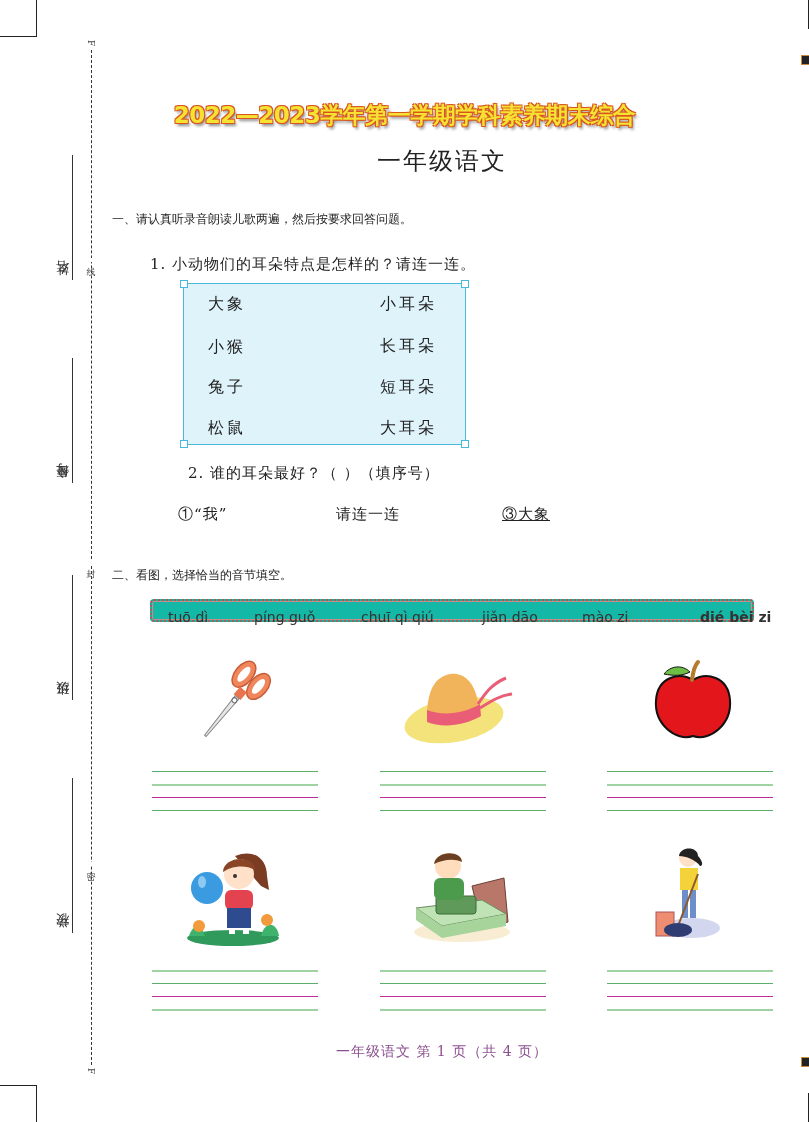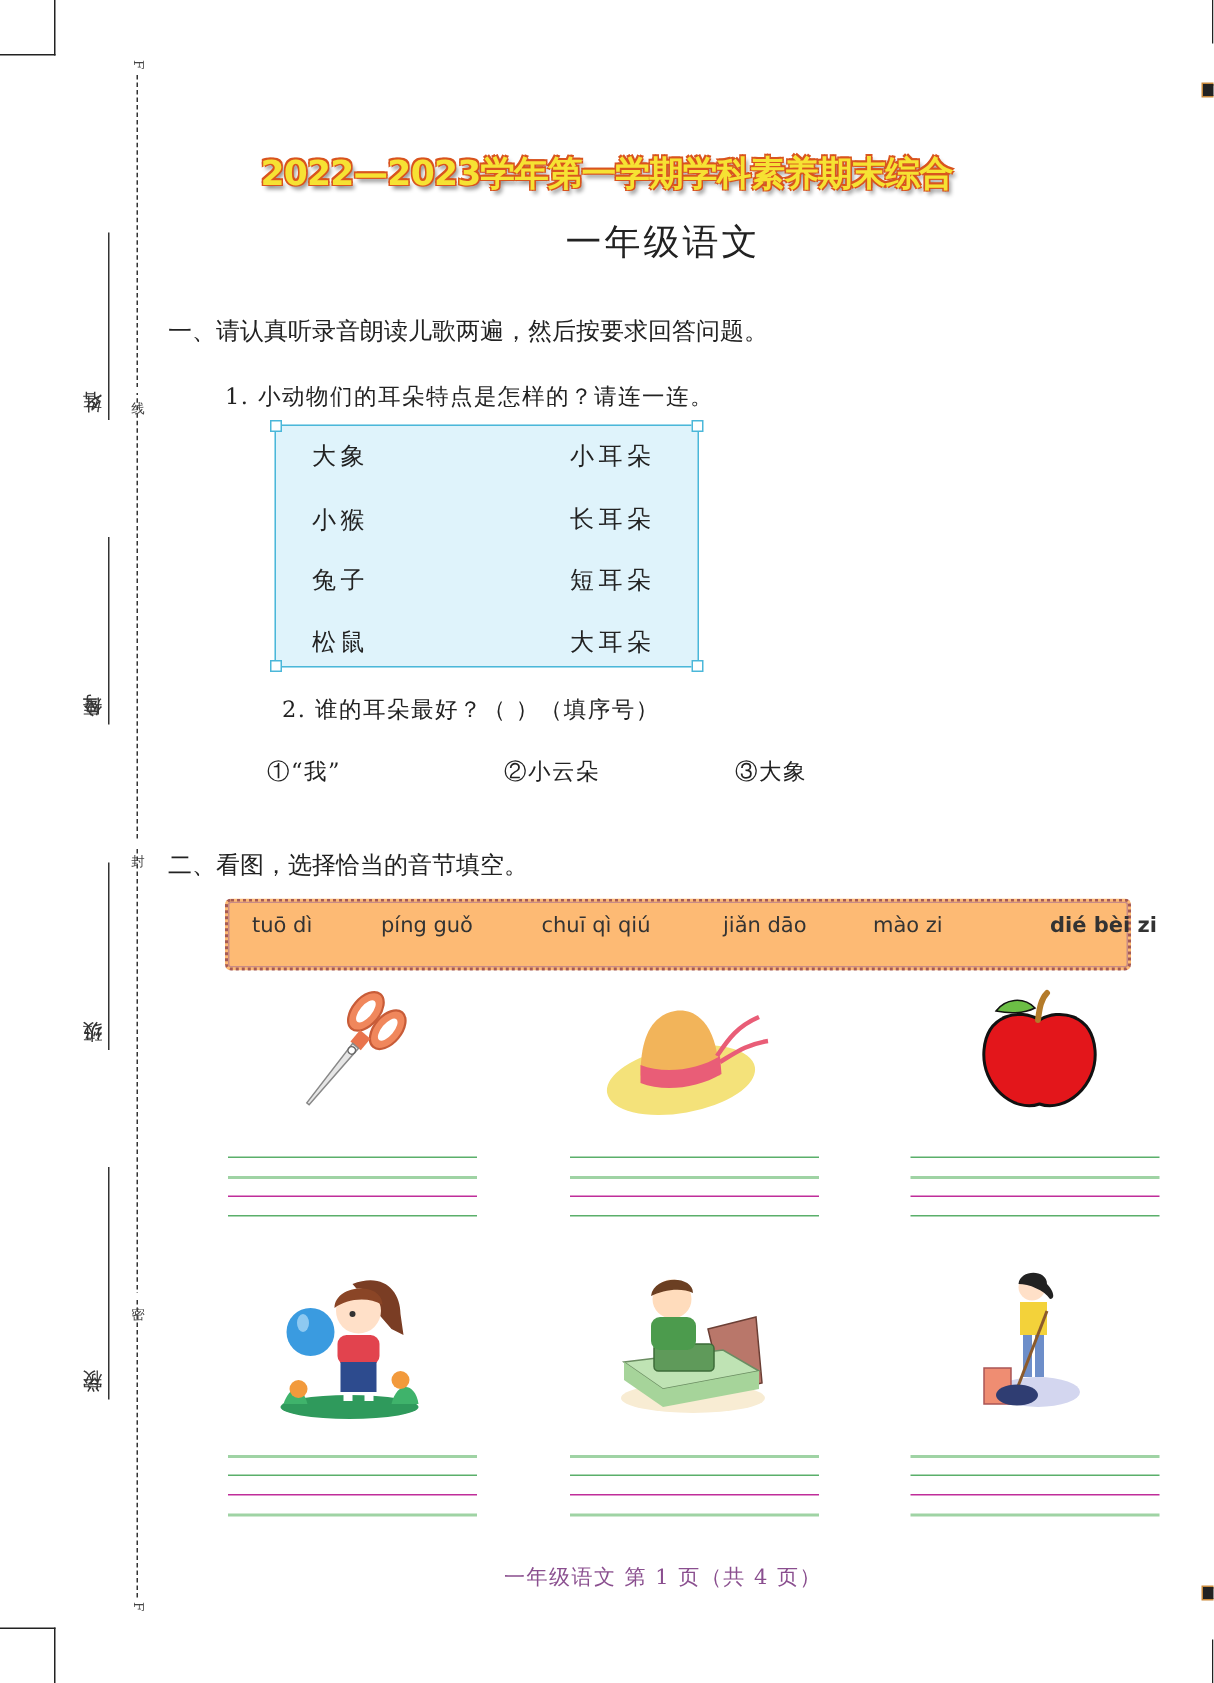--- a/index.html
+++ b/index.html
@@ -23,39 +23,39 @@
     .field-label { position: absolute; left: 54px; font-size: 13px; color: #333; writing-mode: vertical-rl; transform: rotate(180deg); letter-spacing: 2px; }
 
     
     .exam-title { position: absolute; left: 0; width: 809px; top: 100px; text-align: center;
       font-family: "DejaVu Sans", "Liberation Sans", sans-serif; font-weight: bold; font-size: 23px;
       color: #f6e233; letter-spacing: -0.5px;
       text-shadow: 1px 1px 0 #d9541e, -1px -1px 0 #d9541e, 1px -1px 0 #d9541e, -1px 1px 0 #d9541e, 2px 3px 3px rgba(0,0,0,0.45); }
     .subject-title { position: absolute; left: 0; width: 884px; top: 145px; text-align: center; font-size: 24px; color: #222; letter-spacing: 2px; }
 
     
-    .section-heading { position: absolute; left: 112px; font-family: "DejaVu Sans", "Liberation Sans", sans-serif; font-size: 16px; color: #222; }
+    .section-heading { position: absolute; left: 112px; font-family: "DejaVu Sans", "Liberation Sans", sans-serif; font-size: 12px; color: #222; }
     .q-text { position: absolute; font-size: 15px; color: #222; letter-spacing: 1px; }
 
     
     .match-box { position: absolute; left: 183px; top: 283px; width: 283px; height: 162px; background: #dff3fb; border: 1px solid #4bb7d9; }
     .match-box .corner { position: absolute; width: 8px; height: 8px; border: 1px solid #4bb7d9; background: #fff; }
     .match-box .c1 { left: -4px; top: -4px; }
     .match-box .c2 { right: -4px; top: -4px; }
     .match-box .c3 { left: -4px; bottom: -4px; }
     .match-box .c4 { right: -4px; bottom: -4px; }
     .match-item { position: absolute; font-size: 16px; letter-spacing: 3px; color: #222; }
     .match-left { left: 24px; }
     .match-right { left: 196px; text-align: center; }
 
     .options-row { position: absolute; top: 505px; left: 178px; font-size: 15px; color: #222; }
     .options-row span { position: absolute; white-space: nowrap; letter-spacing: 1px; }
 
     
-    .pinyin-box { position: absolute; left: 150px; top: 599px; width: 604px; height: 48px; background: #fdba74;
+    .pinyin-box { position: absolute; left: 150px; top: 599px; width: 604px; height: 23px; background: #14b8a6;
       border: 2px dotted #a55a55; border-radius: 4px; box-shadow: inset 0 0 0 1px #c98c86; }
     .pinyin-item { position: absolute; top: 8px; font-family: "DejaVu Sans", "Liberation Sans", sans-serif; font-size: 14px; color: #333; white-space: nowrap; }
 
     
     .pic { position: absolute; }
     .writing-lines { position: absolute; width: 166px; height: 42px; }
     .writing-lines .wl { position: absolute; left: 0; width: 100%; height: 0; }
     .wl.g1 { top: 0; border-top: 1px solid #5aaf6a; }
     .wl.g2 { top: 13px; border-top: 2px solid #9fd3a4; }
     .wl.m { top: 26px; border-top: 1px solid #c02d9a; }
@@ -116,22 +116,22 @@
 
   <span class="match-item match-right" style="top:10px;">小耳朵</span>
   <span class="match-item match-right" style="top:52px;">长耳朵</span>
   <span class="match-item match-right" style="top:93px;">短耳朵</span>
   <span class="match-item match-right" style="top:134px;">大耳朵</span>
 </div>
 
 <div class="q-text" style="left:150px; top:464px;margin-left:38px;">2.  谁的耳朵最好？（        ）（填序号）</div>
 <div class="options-row">
   <span style="left:0;">①“我”</span>
-  <span style="left:158px;">②小云朵</span>
-  <span style="left:312px;">③大象</span>
+  <span style="left:158px;">请连一连</span>
+  <span style="left:324px;text-decoration:underline;">③大象</span>
 </div>
 
 <div class="section-heading" style="top:567px;">二、看图，选择恰当的音节填空。</div>
 
 <div class="pinyin-box">
   <span class="pinyin-item" style="left:16px;">tuō dì</span>
   <span class="pinyin-item" style="left:102px;">píng guǒ</span>
   <span class="pinyin-item" style="left:209px;">chuī qì qiú</span>
   <span class="pinyin-item" style="left:330px;">jiǎn dāo</span>
   <span class="pinyin-item" style="left:430px;">mào zi</span>

